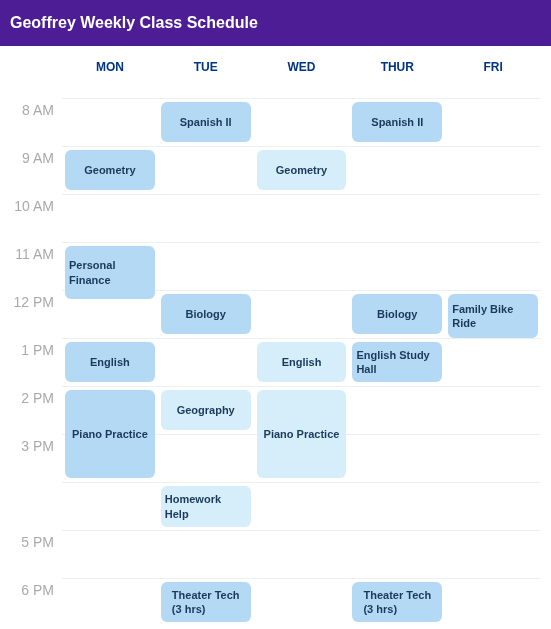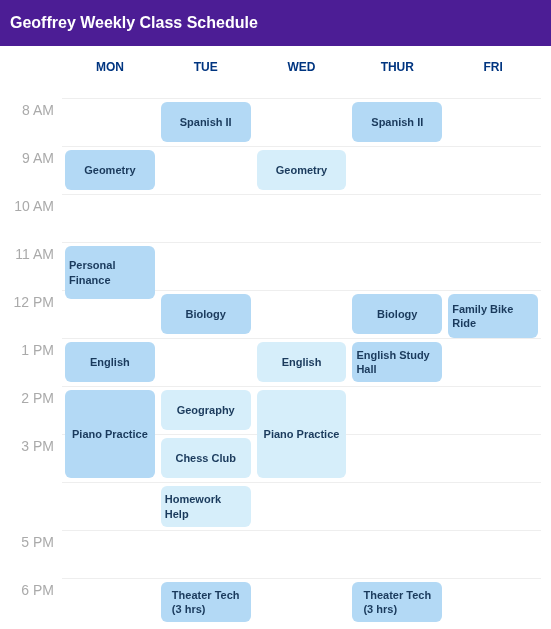--- a/index.html
+++ b/index.html
@@ -131,19 +131,18 @@
         <div class="event event-blue" style="top: 148px; height: 53px; left: calc(0% + 3px); width: calc(20% - 6px);">Personal Finance</div>
         <div class="event event-blue" style="top: 196px; height: 40px; left: calc(20% + 3px); width: calc(20% - 6px);">Biology</div>
         <div class="event event-blue" style="top: 196px; height: 40px; left: calc(60% + 3px); width: calc(20% - 6px);">Biology</div>
         <div class="event event-blue" style="top: 196px; height: 44px; left: calc(80% + 3px); width: calc(20% - 6px);">Family Bike Ride</div>
         <div class="event event-blue" style="top: 244px; height: 40px; left: calc(0% + 3px); width: calc(20% - 6px);">English</div>
         <div class="event event-light" style="top: 244px; height: 40px; left: calc(40% + 3px); width: calc(20% - 6px);">English</div>
         <div class="event event-blue" style="top: 244px; height: 40px; left: calc(60% + 3px); width: calc(20% - 6px);">English Study Hall</div>
         <div class="event event-blue" style="top: 292px; height: 88px; left: calc(0% + 3px); width: calc(20% - 6px);">Piano Practice</div>
         <div class="event event-light" style="top: 292px; height: 40px; left: calc(20% + 3px); width: calc(20% - 6px);">Geography</div>
         <div class="event event-light" style="top: 292px; height: 88px; left: calc(40% + 3px); width: calc(20% - 6px);">Piano Practice</div>
-        <div class="event event-light" style="top: 340px; height: 40px; left: calc(20% + 3px); width: calc(20% - 6px);">Chess Club</div>
         <div class="event event-light" style="top: 388px; height: 41px; left: calc(20% + 3px); width: calc(20% - 6px);">Homework Help</div>
         <div class="event event-blue" style="top: 484px; height: 40px; left: calc(20% + 3px); width: calc(20% - 6px);">Theater Tech<br>(3 hrs)</div>
         <div class="event event-blue" style="top: 484px; height: 40px; left: calc(60% + 3px); width: calc(20% - 6px);">Theater Tech<br>(3 hrs)</div>
       </div>
     </div>
 </div>
 
 </body></html>

